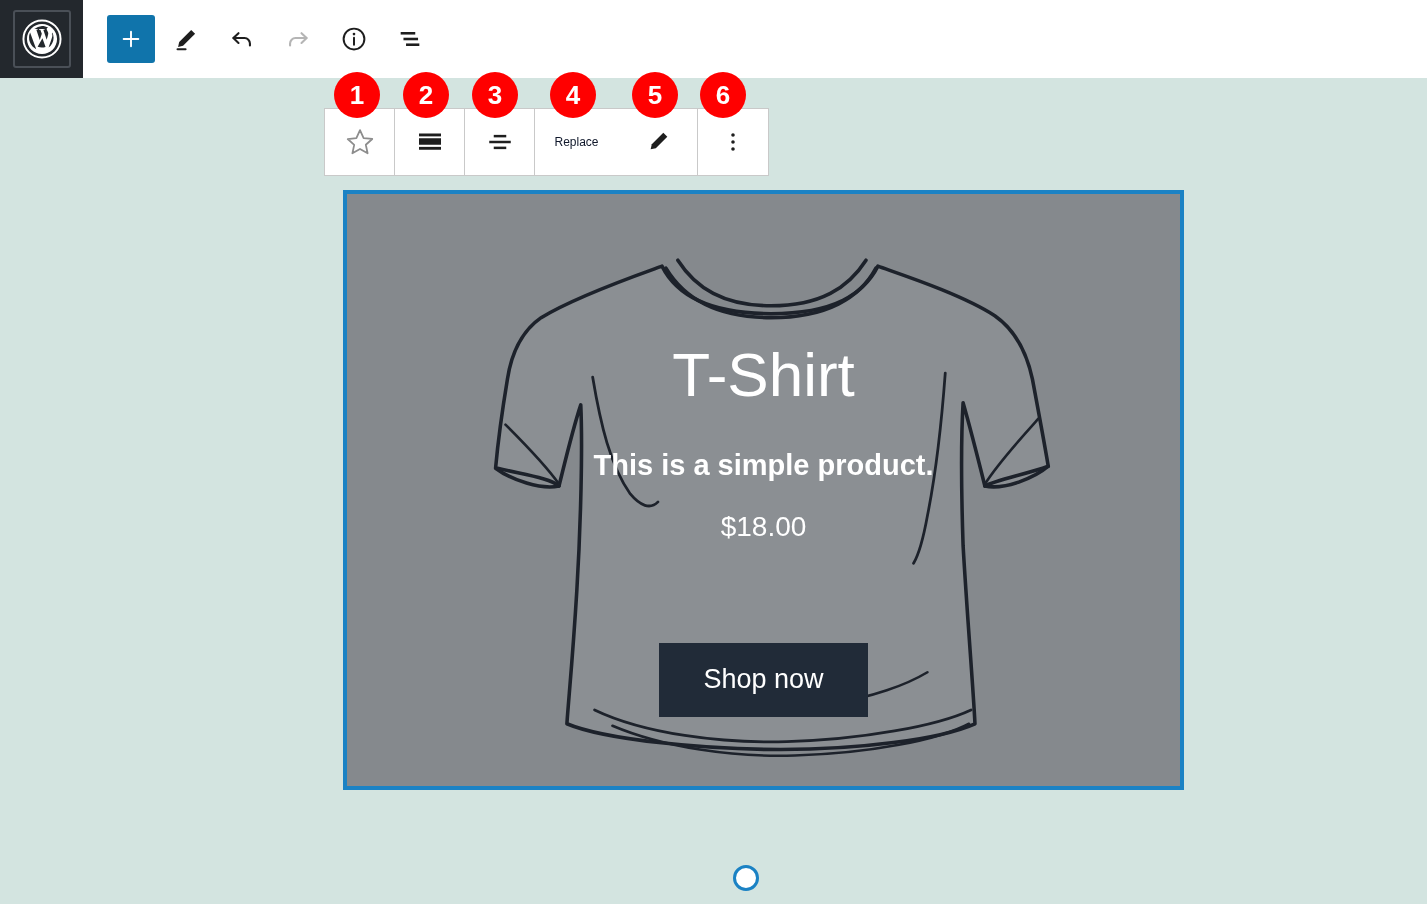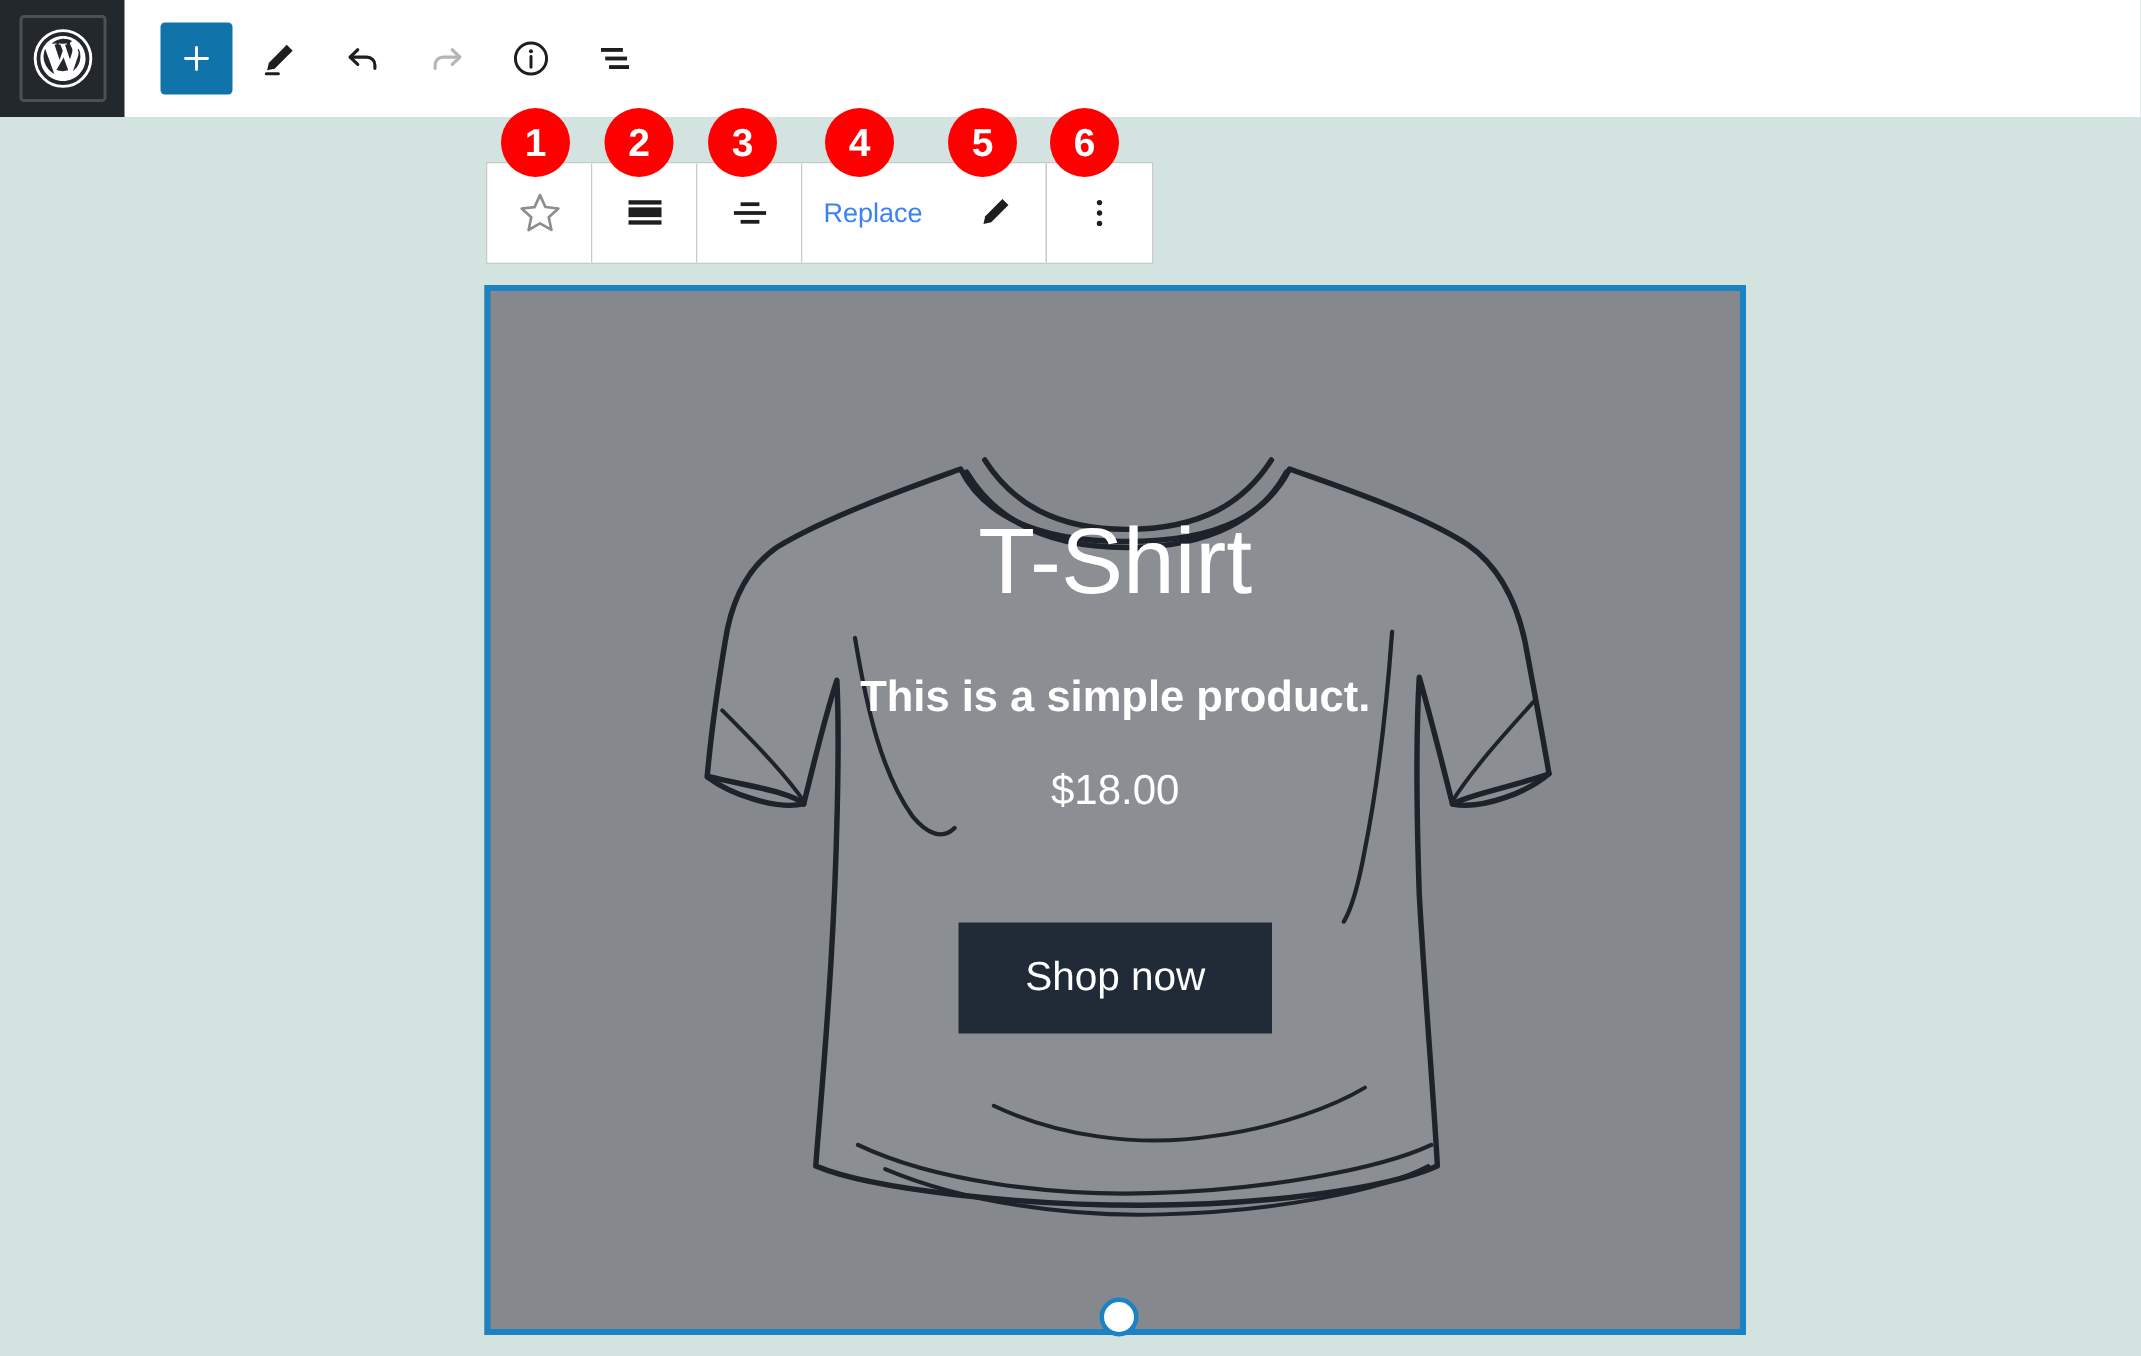--- a/index.html
+++ b/index.html
@@ -94,22 +94,22 @@
     cursor: pointer;
     background: #fff;
   }
   .bt-cell:last-child { border-right: none; }
   .bt-cell.replace-group {
     width: 163px;
     gap: 0;
     justify-content: space-around;
   }
   .bt-replace-label {
-    font-size: 18px;
-    color: #3b82f6;
+    font-size: 12px;
+    color: #0f172a;
     padding: 0 6px;
     cursor: pointer;
   }
   .bt-pencil {
     width: 52px;
     height: 100%;
     display: flex;
     align-items: center;
     justify-content: center;
     cursor: pointer;
@@ -128,24 +128,24 @@
     display: flex;
     align-items: center;
     justify-content: center;
     z-index: 60;
     font-family: "Liberation Sans", sans-serif;
   }
 
   
   .cover-block {
     position: absolute;
-    left: 323px;
+    left: 343px;
     top: 190px;
     width: 841px;
-    height: 700px;
+    height: 600px;
     border: 4px solid #1b82c4;
     background: #737373;
     overflow: hidden;
   }
   .cover-media {
     position: absolute;
     inset: 0;
     background: #85898d;
   }
   .cover-media svg { position: absolute; inset: 0; width: 100%; height: 100%; }
@@ -173,21 +173,21 @@
     font-weight: 700;
     margin-top: 42px;
   }
   .cover-price {
     color: #ffffff;
     font-size: 28px;
     font-weight: 400;
     margin-top: 29px;
   }
   .shop-btn {
-    margin-top: 72px;
+    margin-top: 100px;
     background: #212b38;
     color: #ffffff;
     font-size: 27px;
     padding: 22px 44px;
     border: none;
     cursor: pointer;
     font-family: "Liberation Sans", sans-serif;
     line-height: 1.1;
   }
 

